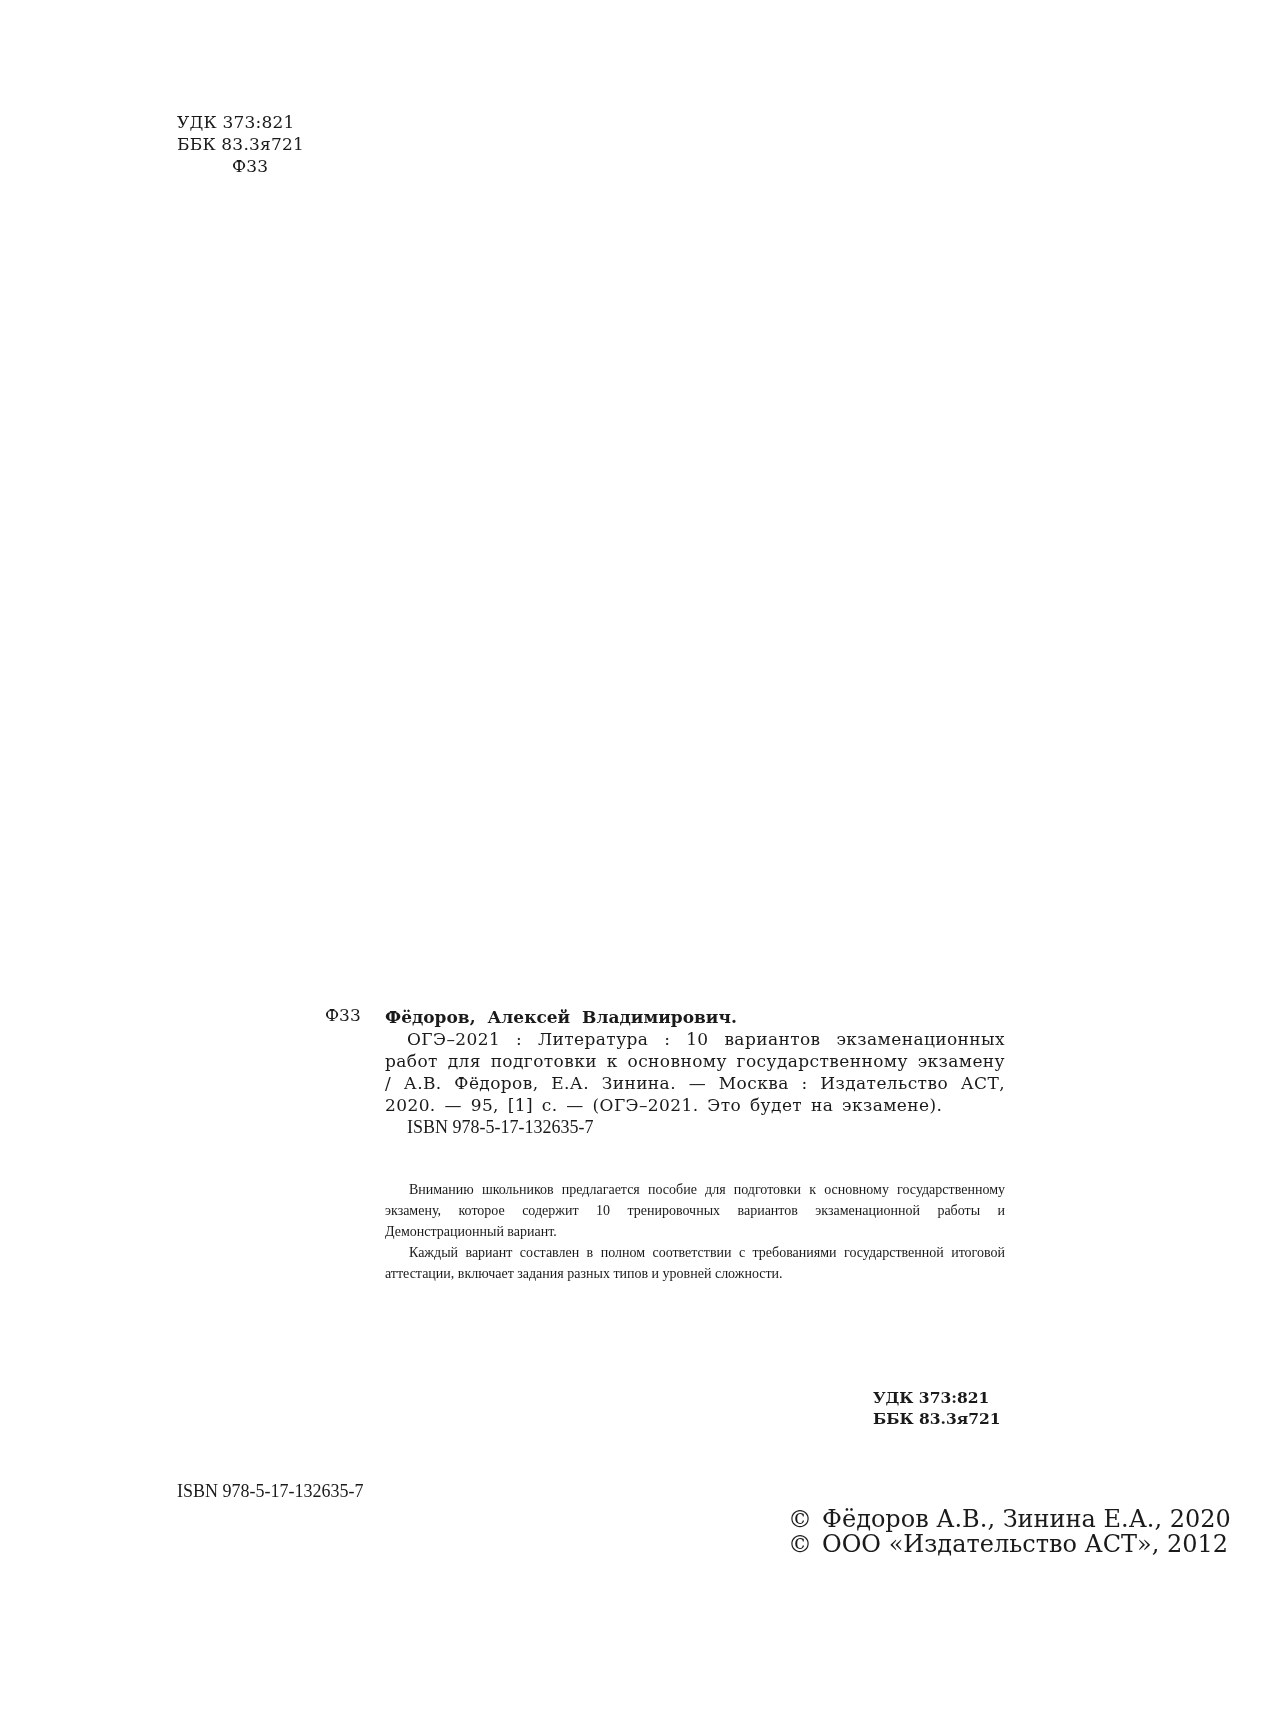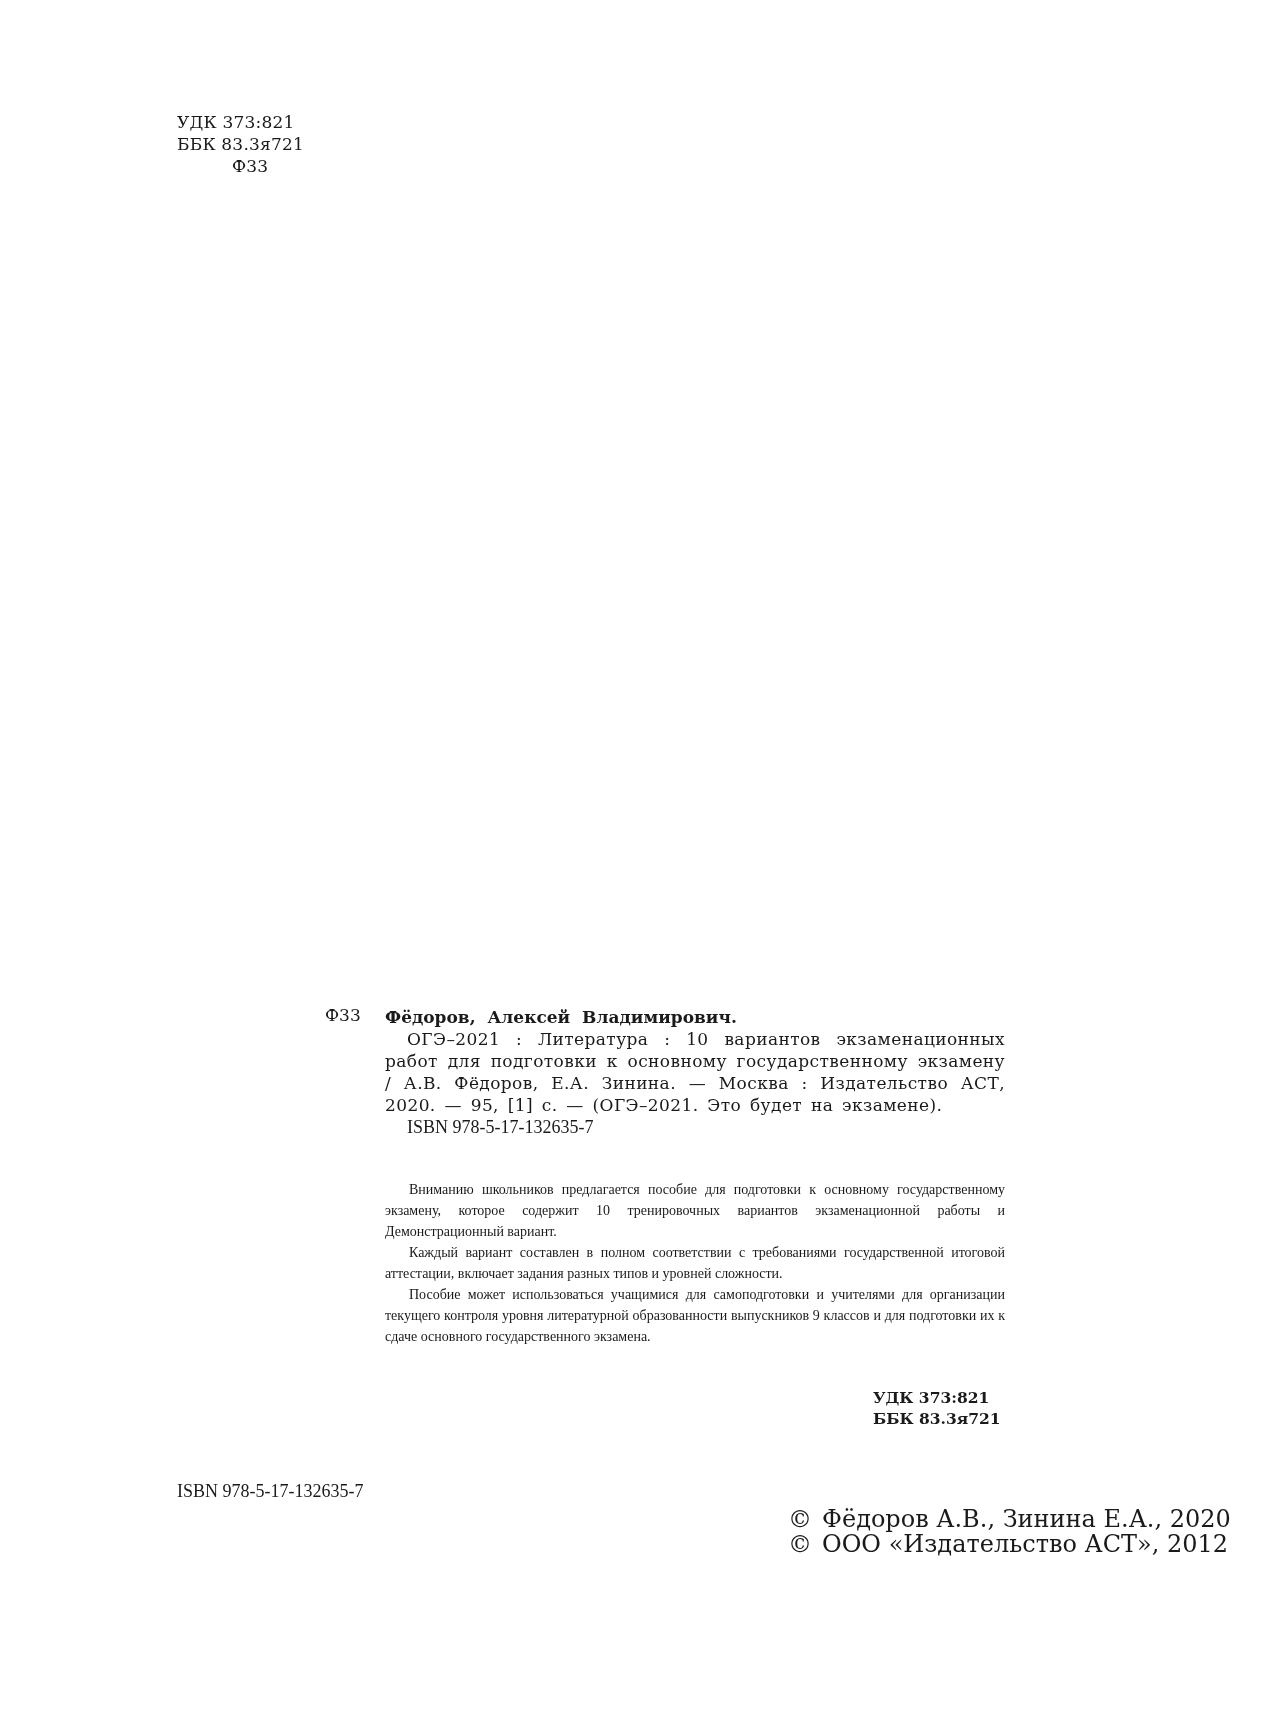--- a/index.html
+++ b/index.html
@@ -112,21 +112,20 @@
 
 <div class="abs biblio">
   <div class="author-line">Фёдоров, Алексей Владимирович.</div>
   <div class="desc">ОГЭ–2021 : Литература : 10 вариантов экзаменационных работ для подготовки к основному государственному экзамену / А.В. Фёдоров, Е.А. Зинина. — Москва : Издательство АСТ, 2020. — 95, [1] с. — (ОГЭ–2021. Это будет на экзамене).</div>
   <div class="isbn-inner">ISBN 978-5-17-132635-7</div>
 </div>
 
 <div class="abs annot">
   <p>Вниманию школьников предлагается пособие для подготовки к основному государственному экзамену, которое содержит 10 тренировочных вариантов экзаменационной работы и Демонстрационный вариант.</p>
   <p>Каждый вариант составлен в полном соответствии с требованиями государственной итоговой аттестации, включает задания разных типов и уровней сложности.</p>
-  <p>Пособие может использоваться учащимися для самоподготовки и учителями для организации текущего контроля уровня литературной образованности выпускников 9 классов и для подготовки их к сдаче основного государственного экзамена.</p>
 </div>
 
 <div class="abs bottom-codes">
   <div>УДК 373:821</div>
   <div>ББК 83.3я721</div>
 </div>
 
 <div class="abs isbn-bottom">ISBN 978-5-17-132635-7</div>
 
 <div class="abs copyrights">

